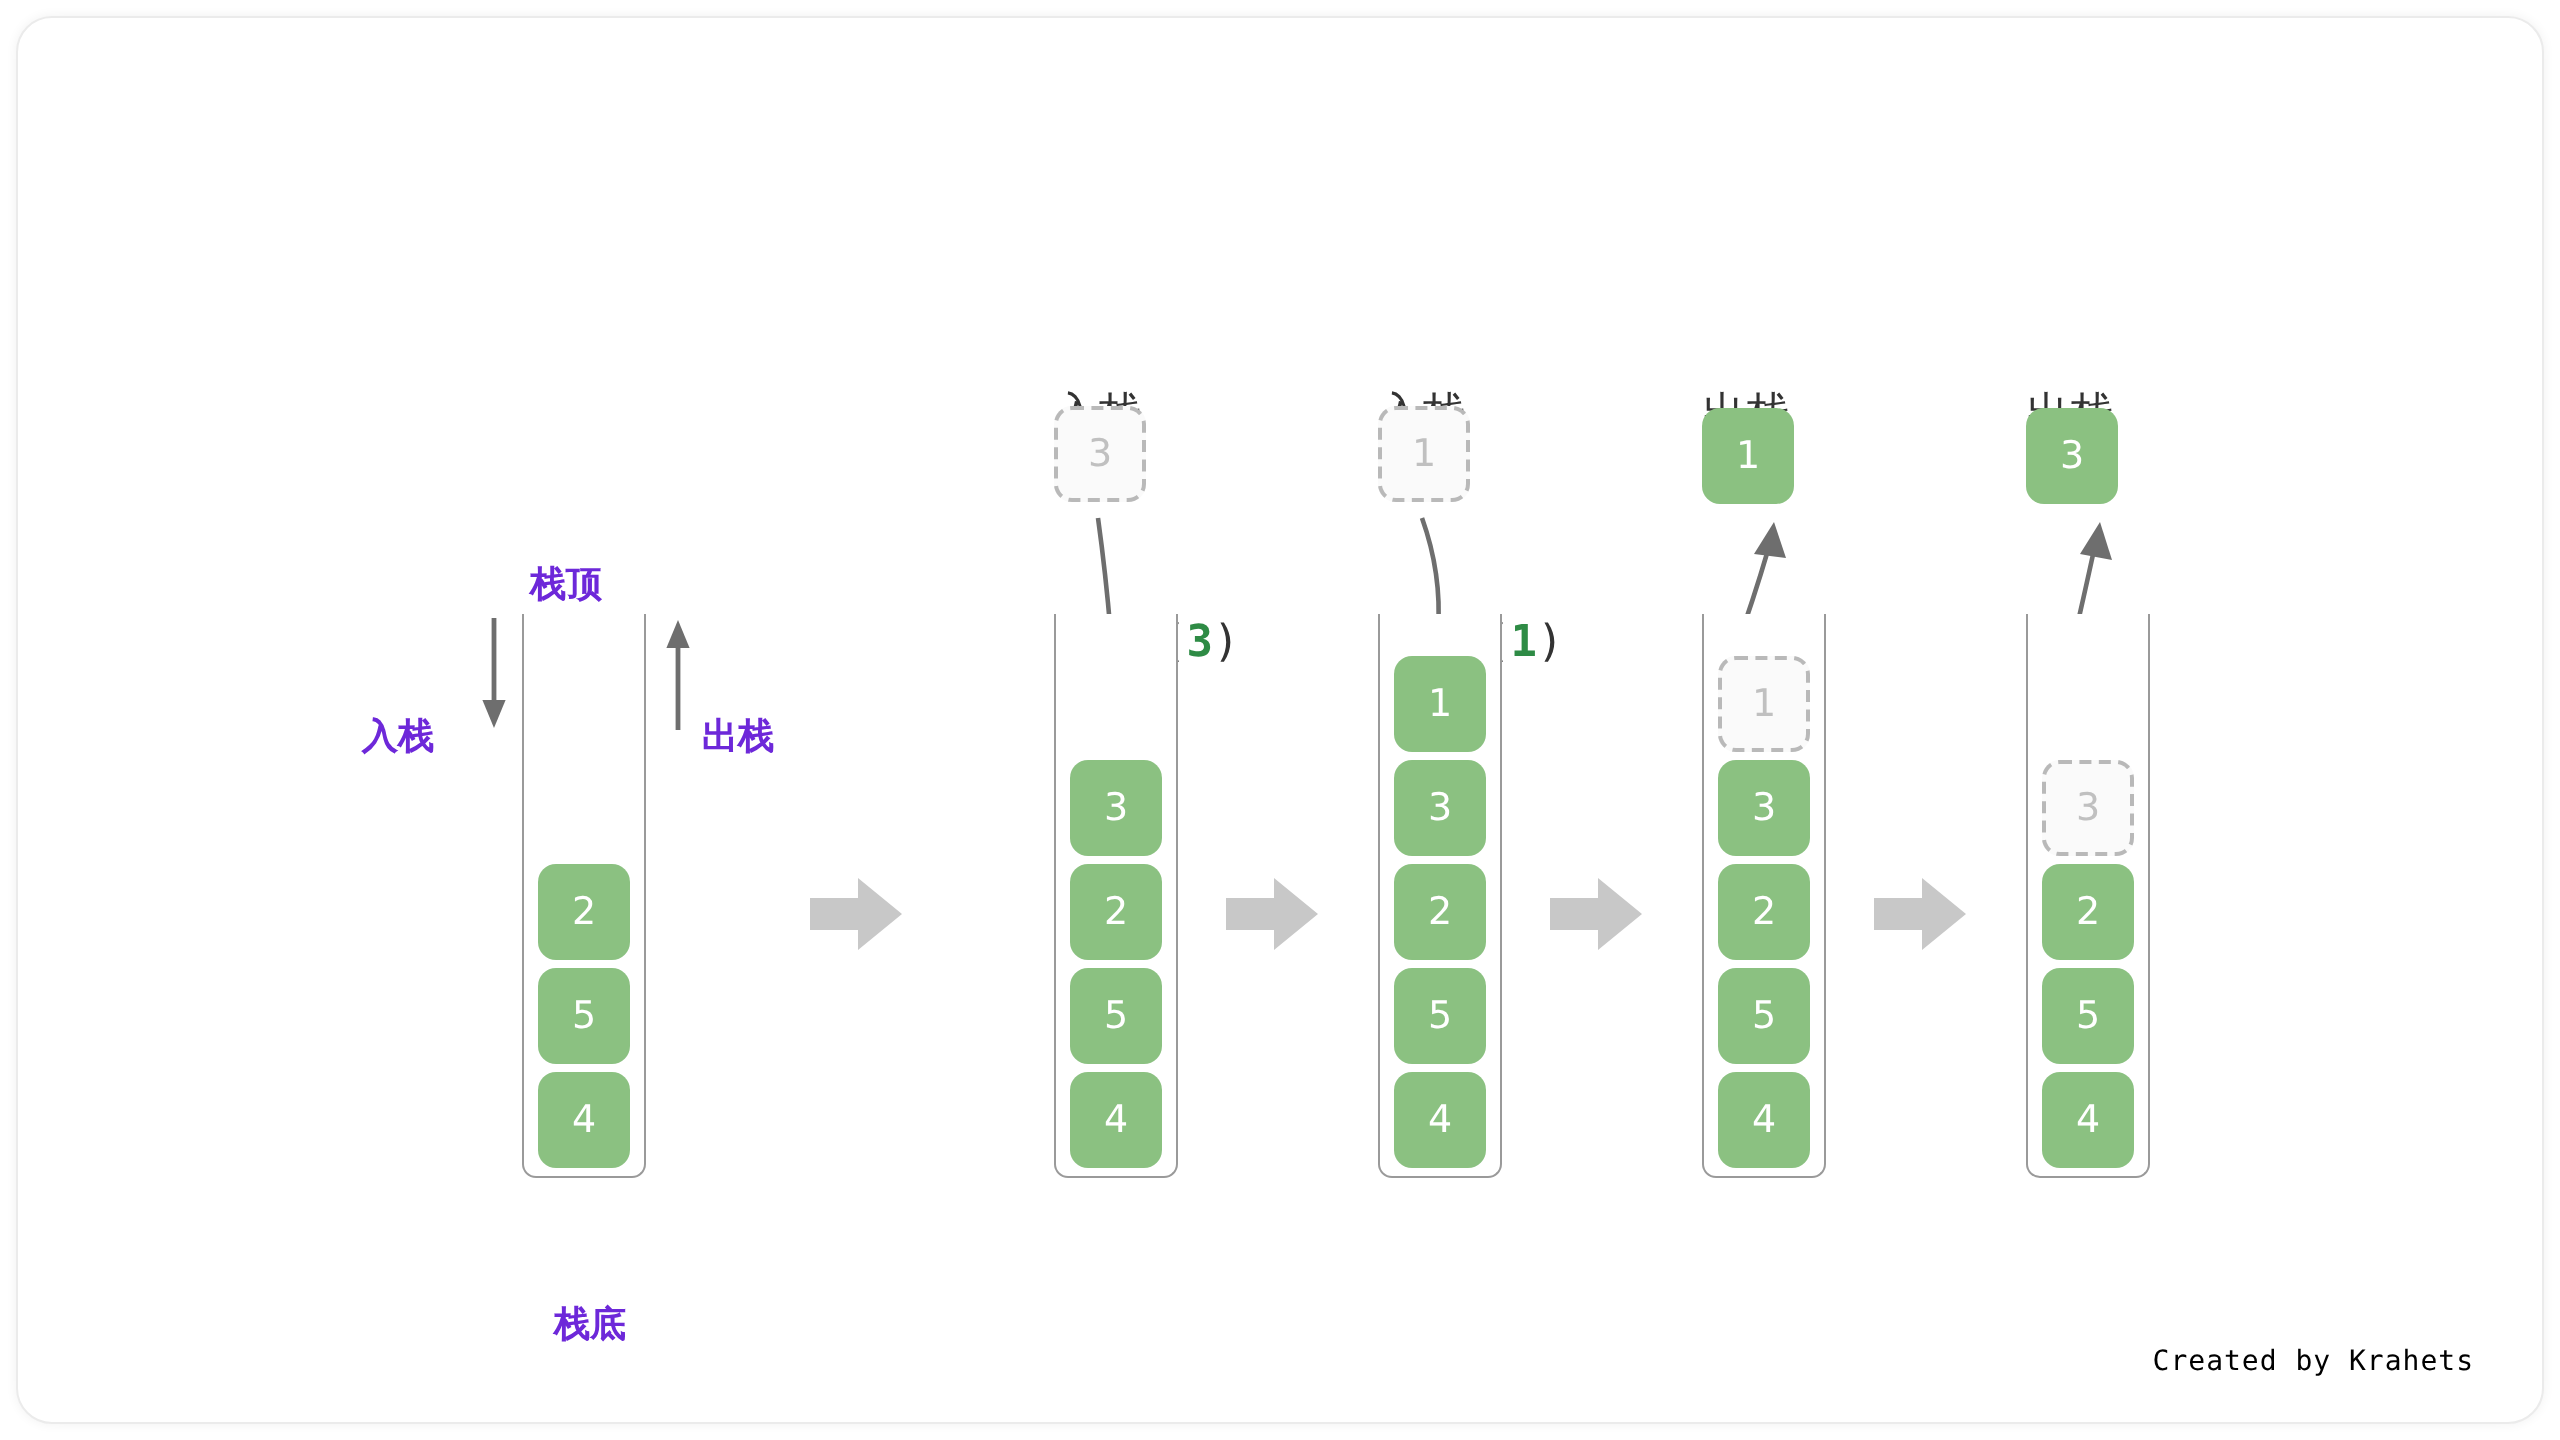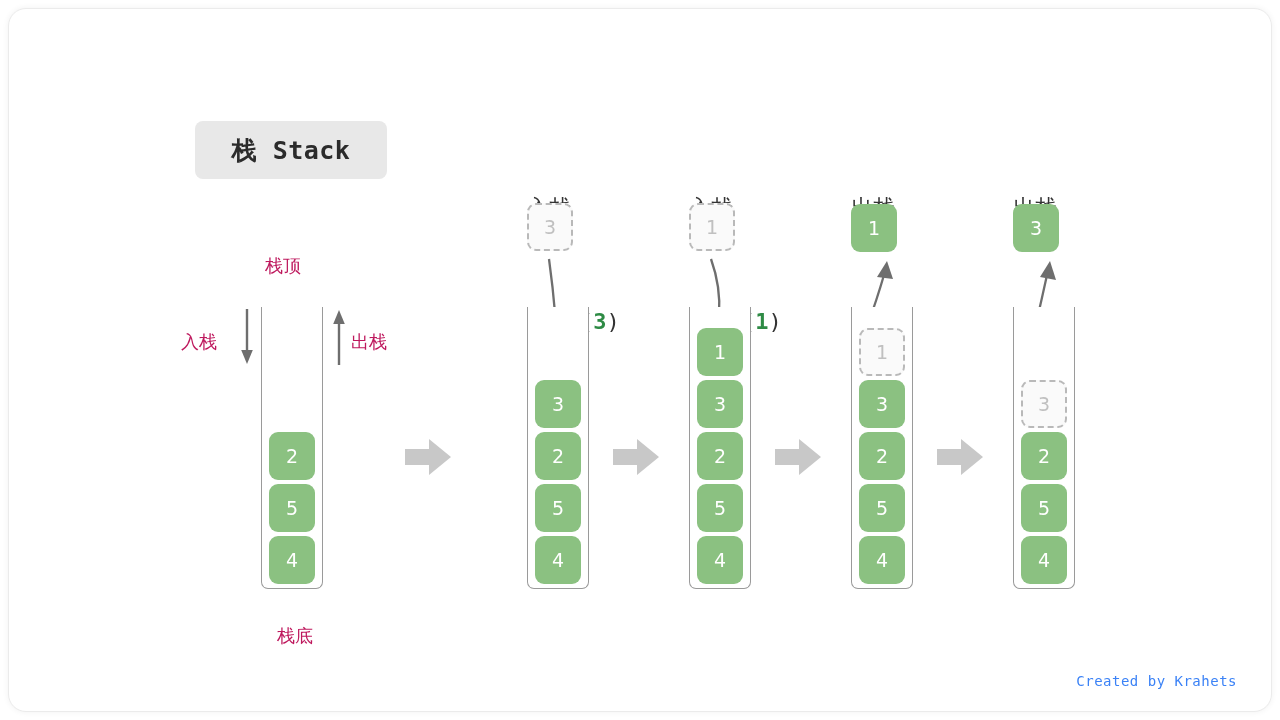--- a/index.html
+++ b/index.html
@@ -49,23 +49,24 @@
     font-weight: bold;
     color: #2b2b2b;
     letter-spacing: 0.5px;
     white-space: pre;
   }
 
   
   .cn-label {
     font-family: "DejaVu Sans", sans-serif;
     font-size: 18px;
-    font-weight: normal;
-    color: #be185d;
+    font-weight: bold;
+    color: #6d28d9;
     white-space: nowrap;
+    margin-top: 26px;
   }
 
   
   .op-head {
     font-family: "DejaVu Sans Mono", monospace;
     font-size: 22px;
     color: #333333;
     line-height: 38px;
     white-space: pre;
   }
@@ -111,35 +112,32 @@
     width: 46px;
     height: 40px;
   }
 
   
   #watermark {
     right: 34px;
     bottom: 22px;
     font-family: "DejaVu Sans Mono", monospace;
     font-size: 14px;
-    color: #3b82f6;
+    color: #000000;
     letter-spacing: 0.5px;
     white-space: nowrap;
   }
 
   svg { overflow: visible; }
 </style>
 </head>
 <body>
 
 <div id="card">
 
-  <div class="abs" id="title-chip">
-    <span class="t">栈 Stack</span>
-  </div>
 
   <div class="abs" style="left:0px; top:0px; width:420px; height:704px;">
 
     <div class="abs cn-label" style="left:256px; top:245px;">栈顶</div>
 
     <div class="abs cn-label" style="left:172px; top:321px;">入栈</div>
     <svg class="abs" width="20" height="62" style="left:228px; top:298px;">
       <line x1="10" y1="2" x2="10" y2="46" stroke="#6e6e6e" stroke-width="2.4"></line>
       <polygon points="10,57 4.2,43 15.8,43" fill="#6e6e6e"></polygon>
     </svg>

